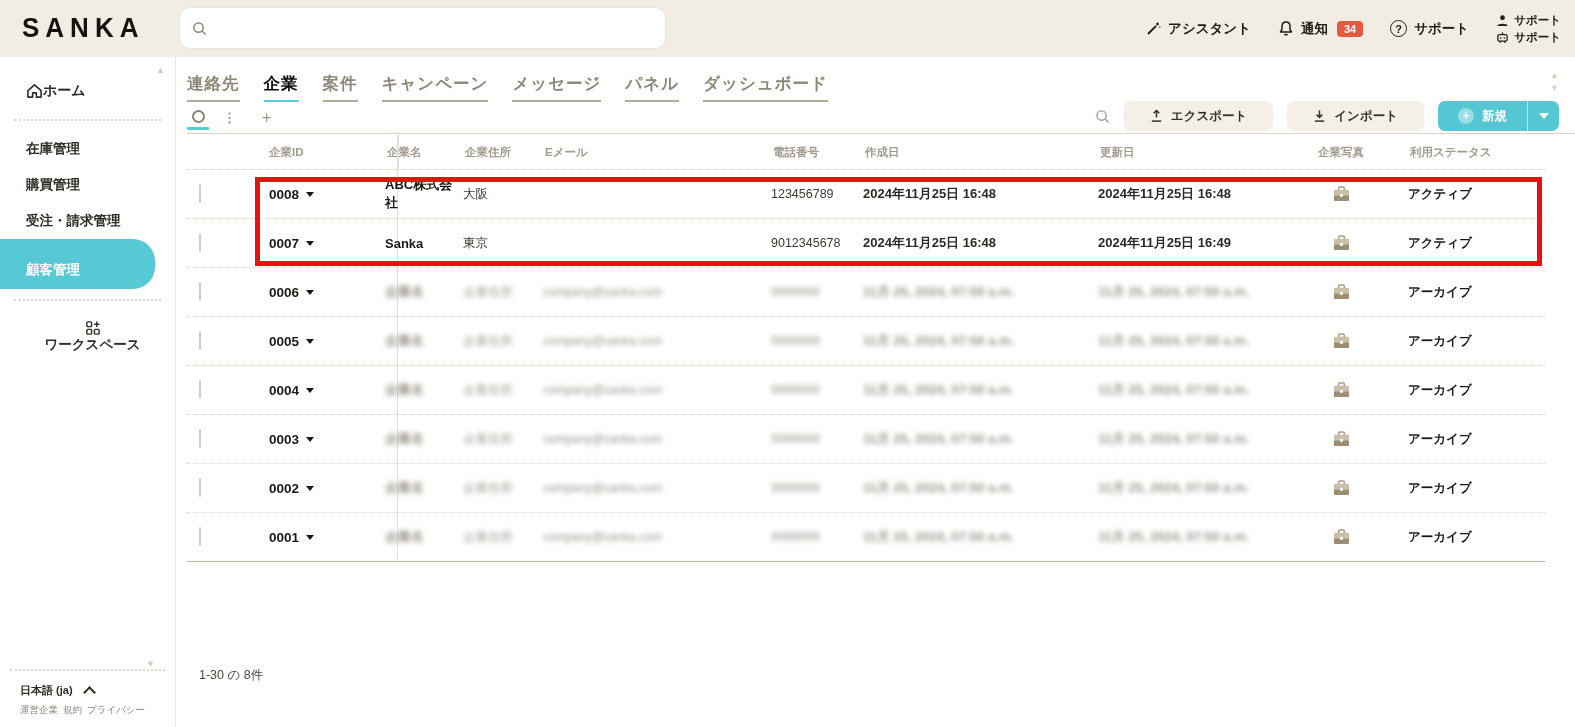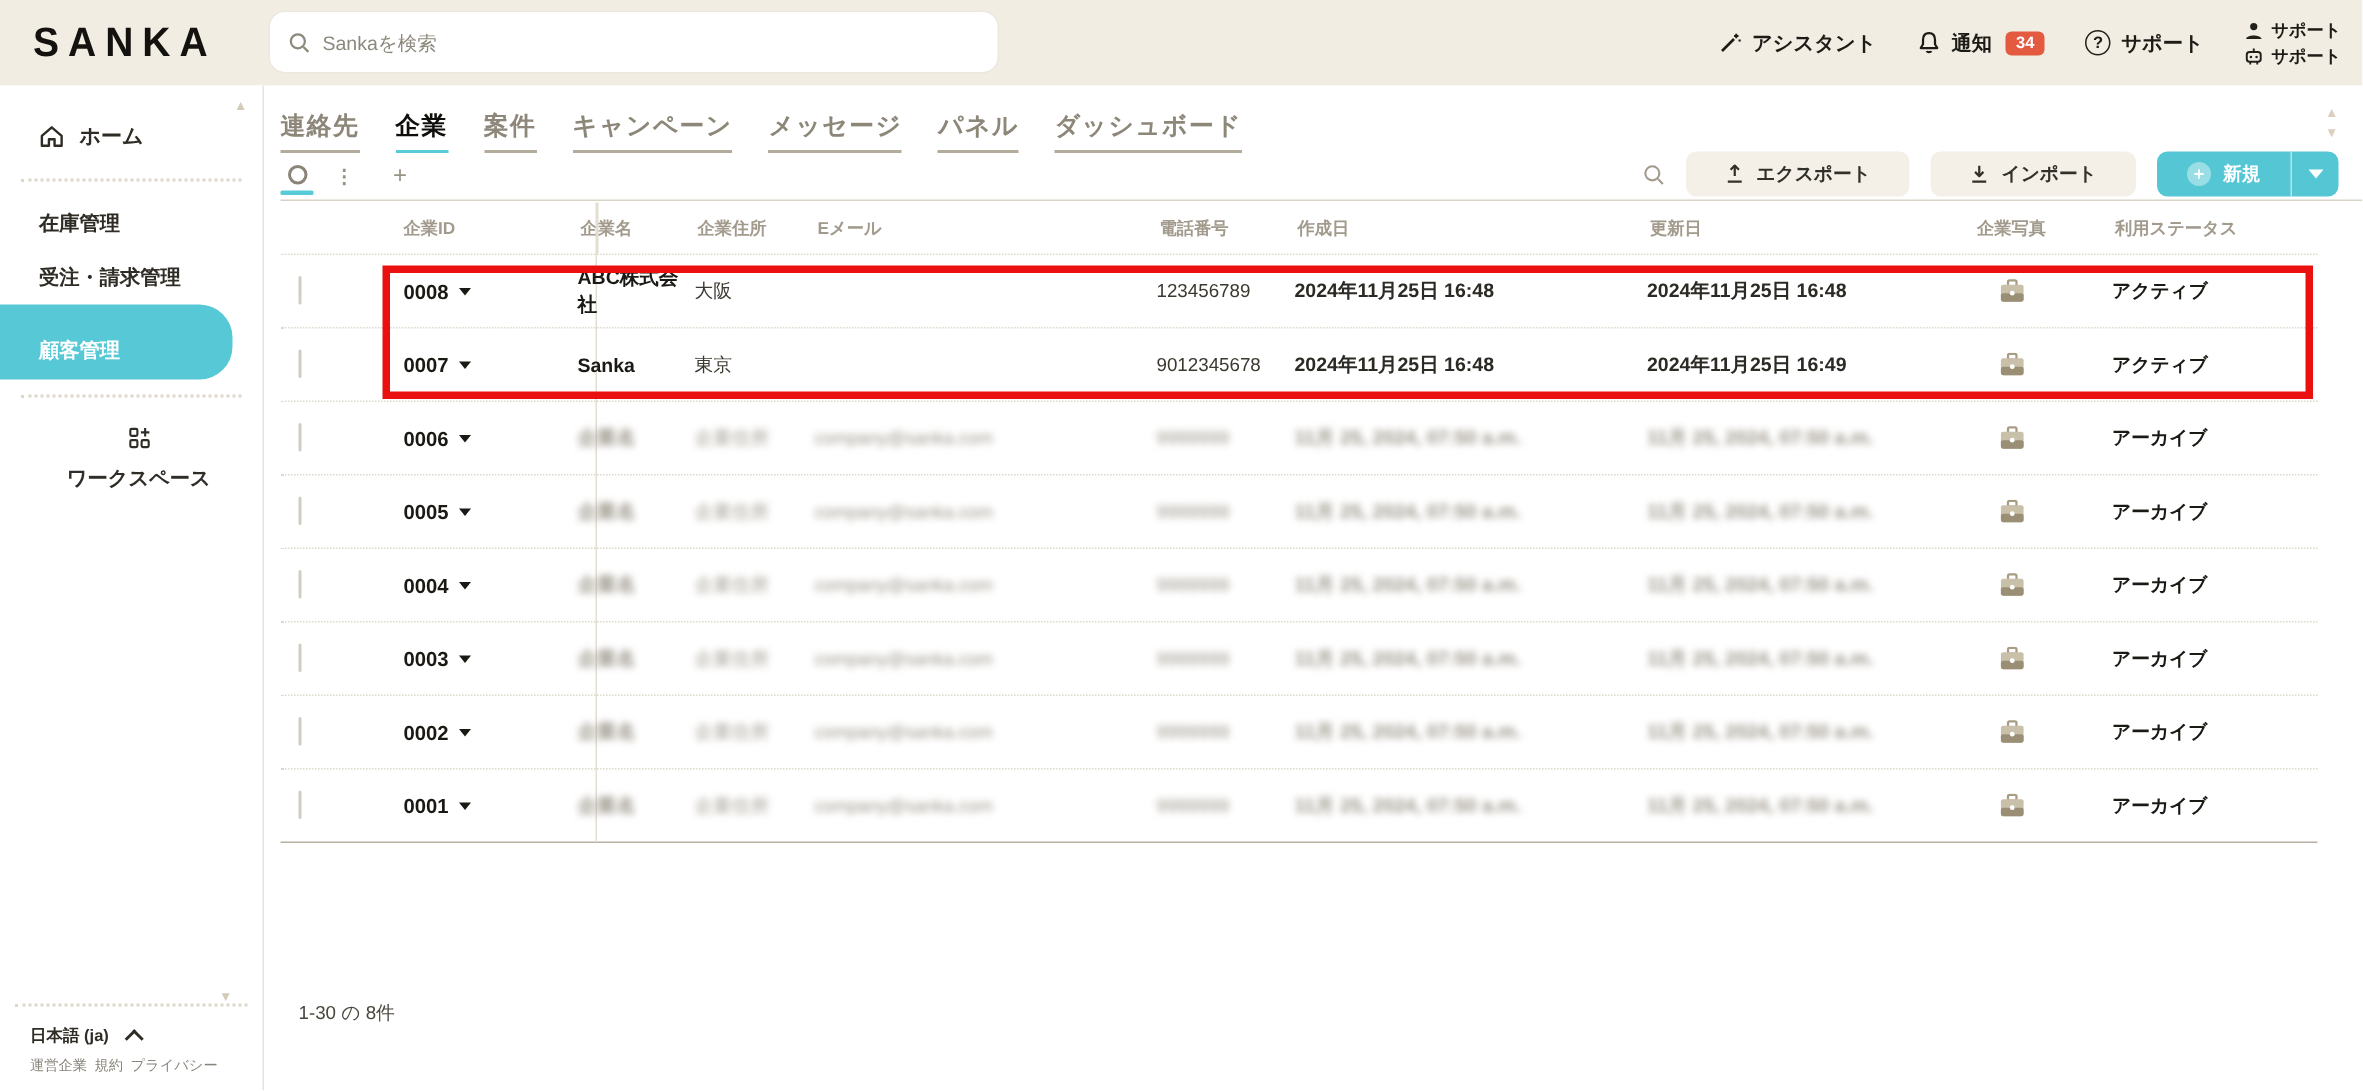--- a/index.html
+++ b/index.html
@@ -45,21 +45,21 @@
   }
   .account { display:flex; flex-direction:column; gap:2px; }
   .account-row { display:flex; align-items:center; gap:5px; font-size:11.5px; font-weight:700; color:#1d1b16; cursor:pointer; }
   
   .sidebar {
     position:absolute; top:57px; left:0; width:176px; bottom:0;
     background:#fff; border-right:1px solid #e8e4da;
   }
   .scroll-chevron { position:absolute; right:10px; font-size:9px; color:#d4ccb9; }
   .side-item {
-    display:flex; align-items:center; gap:10px; padding:9px 10px 9px 26px;
+    display:flex; align-items:center; padding:9px 10px 9px 26px;
     font-size:13.5px; font-weight:700; color:#2f2c26; cursor:pointer;
   }
   .side-item.home { margin-top:16px; font-size:14px; }
   .side-divider { border-top:2px dotted #ddd8cb; margin:10px 14px; }
   .side-item.active {
     background:#57c8d6; color:#fff; border-radius:0 22px 22px 0;
     margin-right:20px; padding-top:22px; padding-bottom:10px;
   }
   .side-footer { position:absolute; left:0; right:0; bottom:0; padding:0 0 10px 0; }
   .side-footer .side-divider { margin:6px 10px; }
@@ -147,21 +147,20 @@
 </head>
 <body>
 
 <div class="header">
   <div class="logo">SANKA</div>
   <div class="searchbar">
     <svg class="ic" width="15" height="15" viewBox="0 0 16 16">
         <circle cx="7" cy="7" r="5" fill="none" stroke="#8d887c" stroke-width="1.6"></circle>
         <line x1="11" y1="11" x2="14.5" y2="14.5" stroke="#8d887c" stroke-width="1.6"></line>
       </svg>
-    <input placeholder="Sankaを検索" style="">
   </div>
   <div class="header-right">
     <div class="hr-item">
       <svg class="ic" width="16" height="16" viewBox="0 0 16 16">
           <line x1="3" y1="13" x2="11" y2="5" stroke="#1d1b16" stroke-width="1.8"></line>
           <line x1="12.5" y1="1.5" x2="12.5" y2="4.5" stroke="#1d1b16" stroke-width="1.3"></line>
           <line x1="11" y1="3" x2="14" y2="3" stroke="#1d1b16" stroke-width="1.3"></line>
           <line x1="14" y1="6" x2="15.5" y2="6" stroke="#1d1b16" stroke-width="1.2"></line>
         </svg>
       <span>アシスタント</span>
@@ -205,20 +204,23 @@
   <span class="scroll-chevron" style="top:8px;">▲</span>
   <div class="side-item home">
     <svg class="ic" width="17" height="16" viewBox="0 0 18 17">
         <path d="M2 8 L9 2 L16 8 L16 15 L11 15 L11 10.5 L7 10.5 L7 15 L2 15 Z" fill="none" stroke="#2f2c26" stroke-width="1.7" stroke-linejoin="round"></path>
       </svg>
     <span>ホーム</span>
   </div>
   <div class="side-divider"></div>
   <div class="side-item">
     <span>在庫管理</span>
+  </div>
+  <div class="side-item">
+    <span>購買管理</span>
   </div>
   <div class="side-item">
     <span>受注・請求管理</span>
   </div>
   <div class="side-item active">
     <span>顧客管理</span>
   </div>
   <div class="side-divider"></div>
   <div class="side-item" style="padding-left:20px;flex-direction:column;">
     <svg class="ic" width="16" height="16" viewBox="0 0 17 17">

